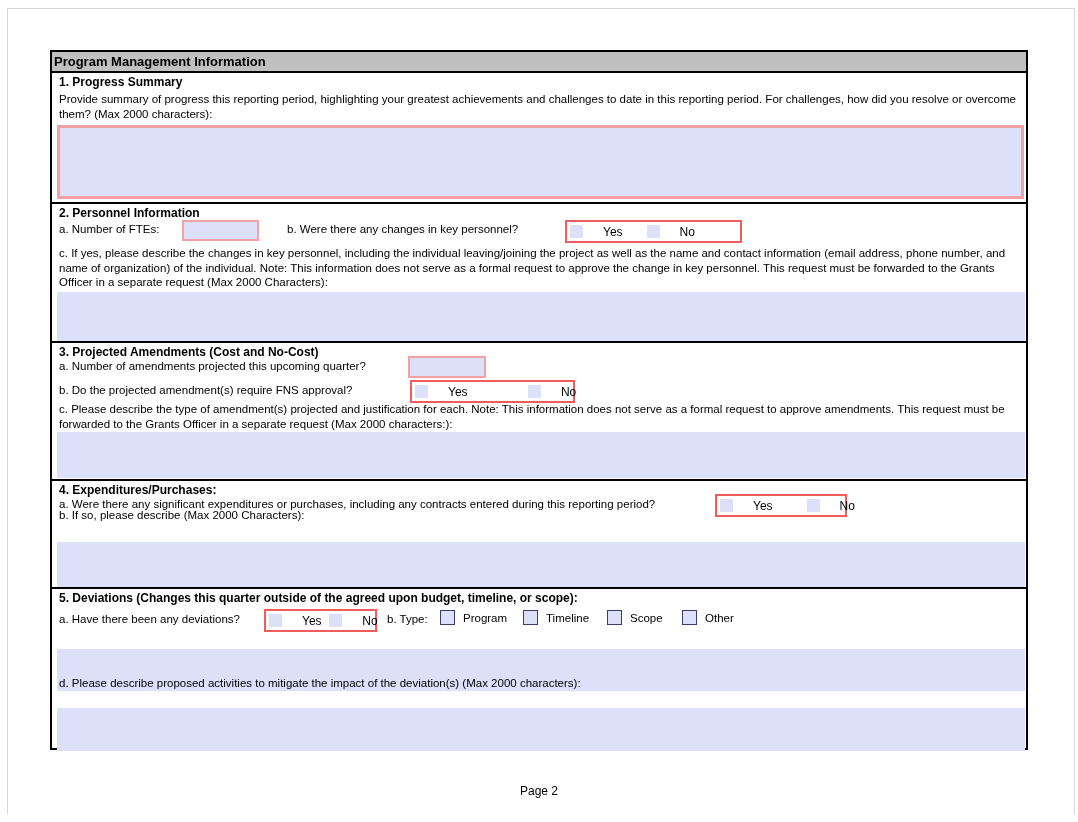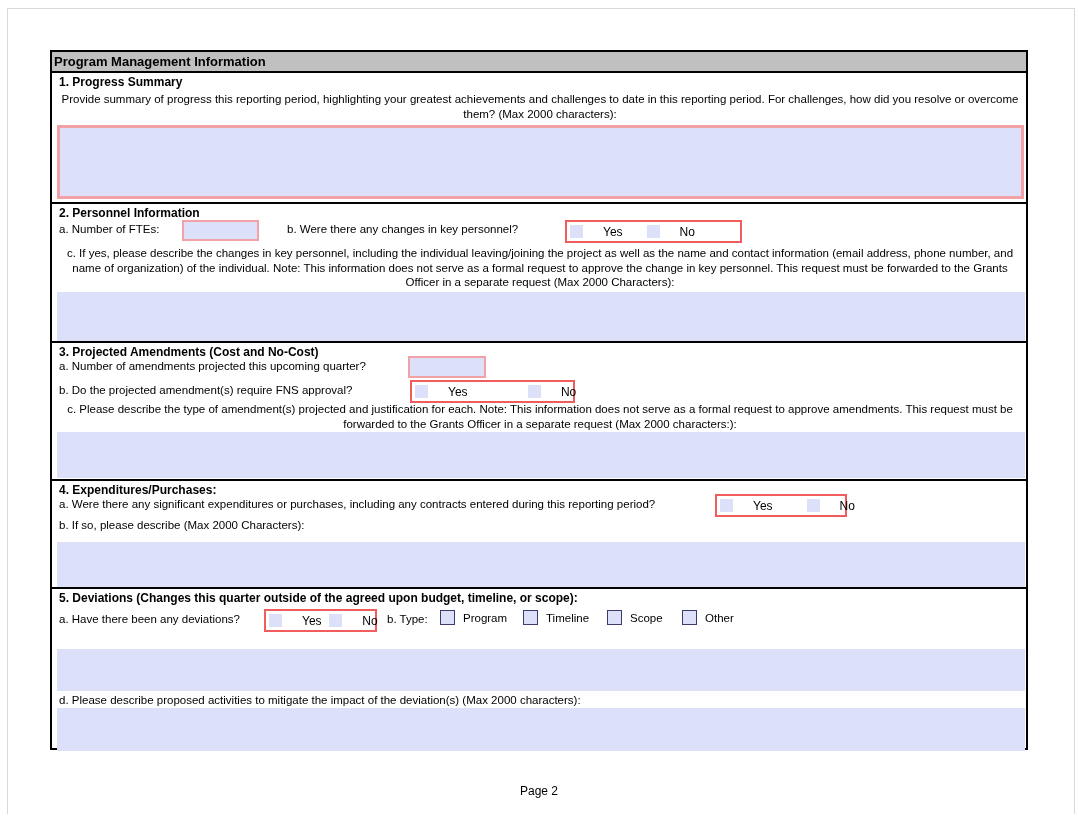--- a/index.html
+++ b/index.html
@@ -4,21 +4,21 @@
 <style>
   html,body{margin:0;padding:0;background:#fff;}
   #screen{
     position:relative;width:1078px;height:814px;background:#ffffff;
     font-family:"Liberation Sans","DejaVu Sans",sans-serif;color:#000;overflow:hidden;
   }
   .page-edge{position:absolute;left:7px;top:8px;width:1066px;height:809px;border:1px solid #d8d8d8;}
   .form{position:absolute;left:50px;top:50px;width:978px;height:700px;border:2px solid #000;box-sizing:border-box;background:#fff;}
   .hdr{position:relative;height:21px;background:var(--header-bg,#c0c0c0);border-bottom:2px solid #000;box-sizing:border-box;}
   .hdr span{position:absolute;left:2px;top:2px;font-size:13px;font-weight:bold;}
-  .sec{position:relative;box-sizing:border-box;text-align:center;}
+  .sec{position:relative;box-sizing:border-box;}
   .sec + .sec{border-top:2px solid #000;}
   .sec-title{position:absolute;font-size:12px;font-weight:bold;white-space:nowrap;}
   .lbl{position:absolute;font-size:11.5px;white-space:nowrap;}
   .para{position:absolute;font-size:11.5px;line-height:14.6px;}
   .fieldarea{position:absolute;background:var(--field-bg,#dce0f8);box-sizing:border-box;}
   .pinkborder{border:3px solid var(--pink,#f2a2a6);}
   .pinkthin{border:2px solid var(--pink,#f2a2a6);}
   .ynbox{position:absolute;background:#fff;border:2px solid var(--red,#f15c5c);box-sizing:border-box;}
   .yngrp{position:absolute;top:50%;transform:translateY(-50%);display:flex;align-items:center;gap:20px;}
   .ynsq{width:13px;height:13px;background:var(--field-bg,#dce0f8);}
@@ -90,21 +90,21 @@
       <div class="ynbox" style="left:663px;top:13px;width:132px;height:23px;">
         <div class="yngrp" style="left:3px;">
           <span class="ynsq"></span>
           <span class="ynlabel">Yes</span>
         </div>
         <div class="yngrp" style="left:70%;">
           <span class="ynsq"></span>
           <span class="ynlabel">No</span>
         </div>
       </div>
-      <div class="lbl" style="left:7px;top:28px;margin-top:10px;">b. If so, please describe (Max 2000 Characters):</div>
+      <div class="lbl" style="left:7px;top:28px;">b. If so, please describe (Max 2000 Characters):</div>
       <div class="fieldarea" style="left:5px;top:61px;width:968px;height:45px;"></div>
     </div>
 
     <div class="sec" style="height:165px;">
       <div class="sec-title" style="left:7px;top:2px;">5. Deviations (Changes this quarter outside of the agreed upon budget, timeline, or scope):</div>
       <div class="lbl" style="left:7px;top:24px;">a. Have there been any deviations?</div>
       <div class="ynbox" style="left:212px;top:20px;width:113px;height:23px;">
         <div class="yngrp" style="left:3px;">
           <span class="ynsq"></span>
           <span class="ynlabel">Yes</span>
@@ -125,20 +125,20 @@
       </div>
       <div class="typeitem" style="left:555px;">
         <span class="typesq"></span>
         <span class="typelabel">Scope</span>
       </div>
       <div class="typeitem" style="left:630px;">
         <span class="typesq"></span>
         <span class="typelabel">Other</span>
       </div>
       <div class="fieldarea" style="left:5px;top:60px;width:968px;height:42px;"></div>
-      <div class="lbl" style="left:7px;top:105px;">d. Please describe proposed activities to mitigate the impact of the deviation(s) (Max 2000 characters):</div>
+      <div class="lbl" style="left:7px;top:88px;">d. Please describe proposed activities to mitigate the impact of the deviation(s) (Max 2000 characters):</div>
       <div class="fieldarea" style="left:5px;top:119px;width:968px;height:43px;"></div>
     </div>
 
   </div>
 
   <div class="footer">Page 2</div>
 </div>
 
 </body></html>

